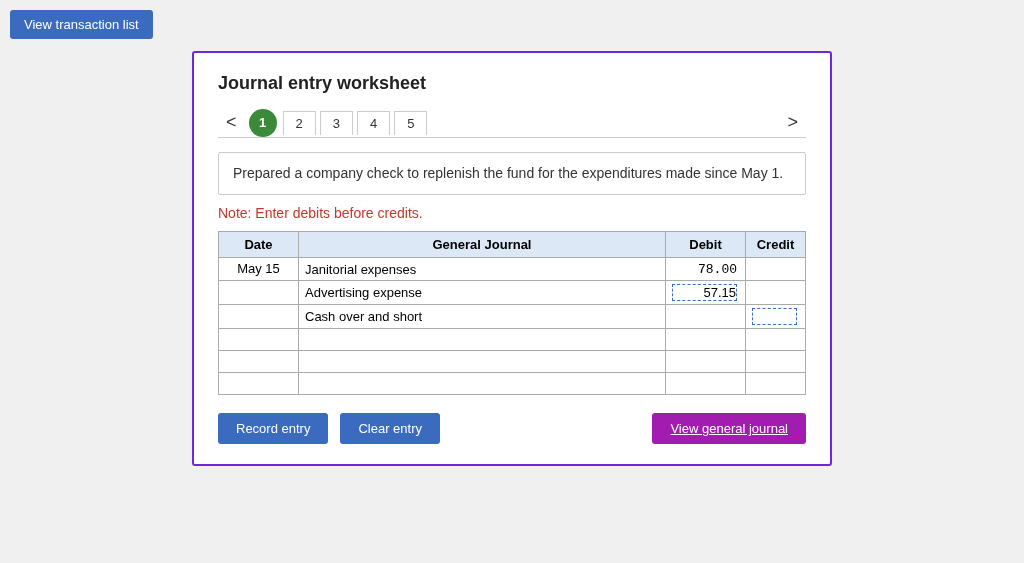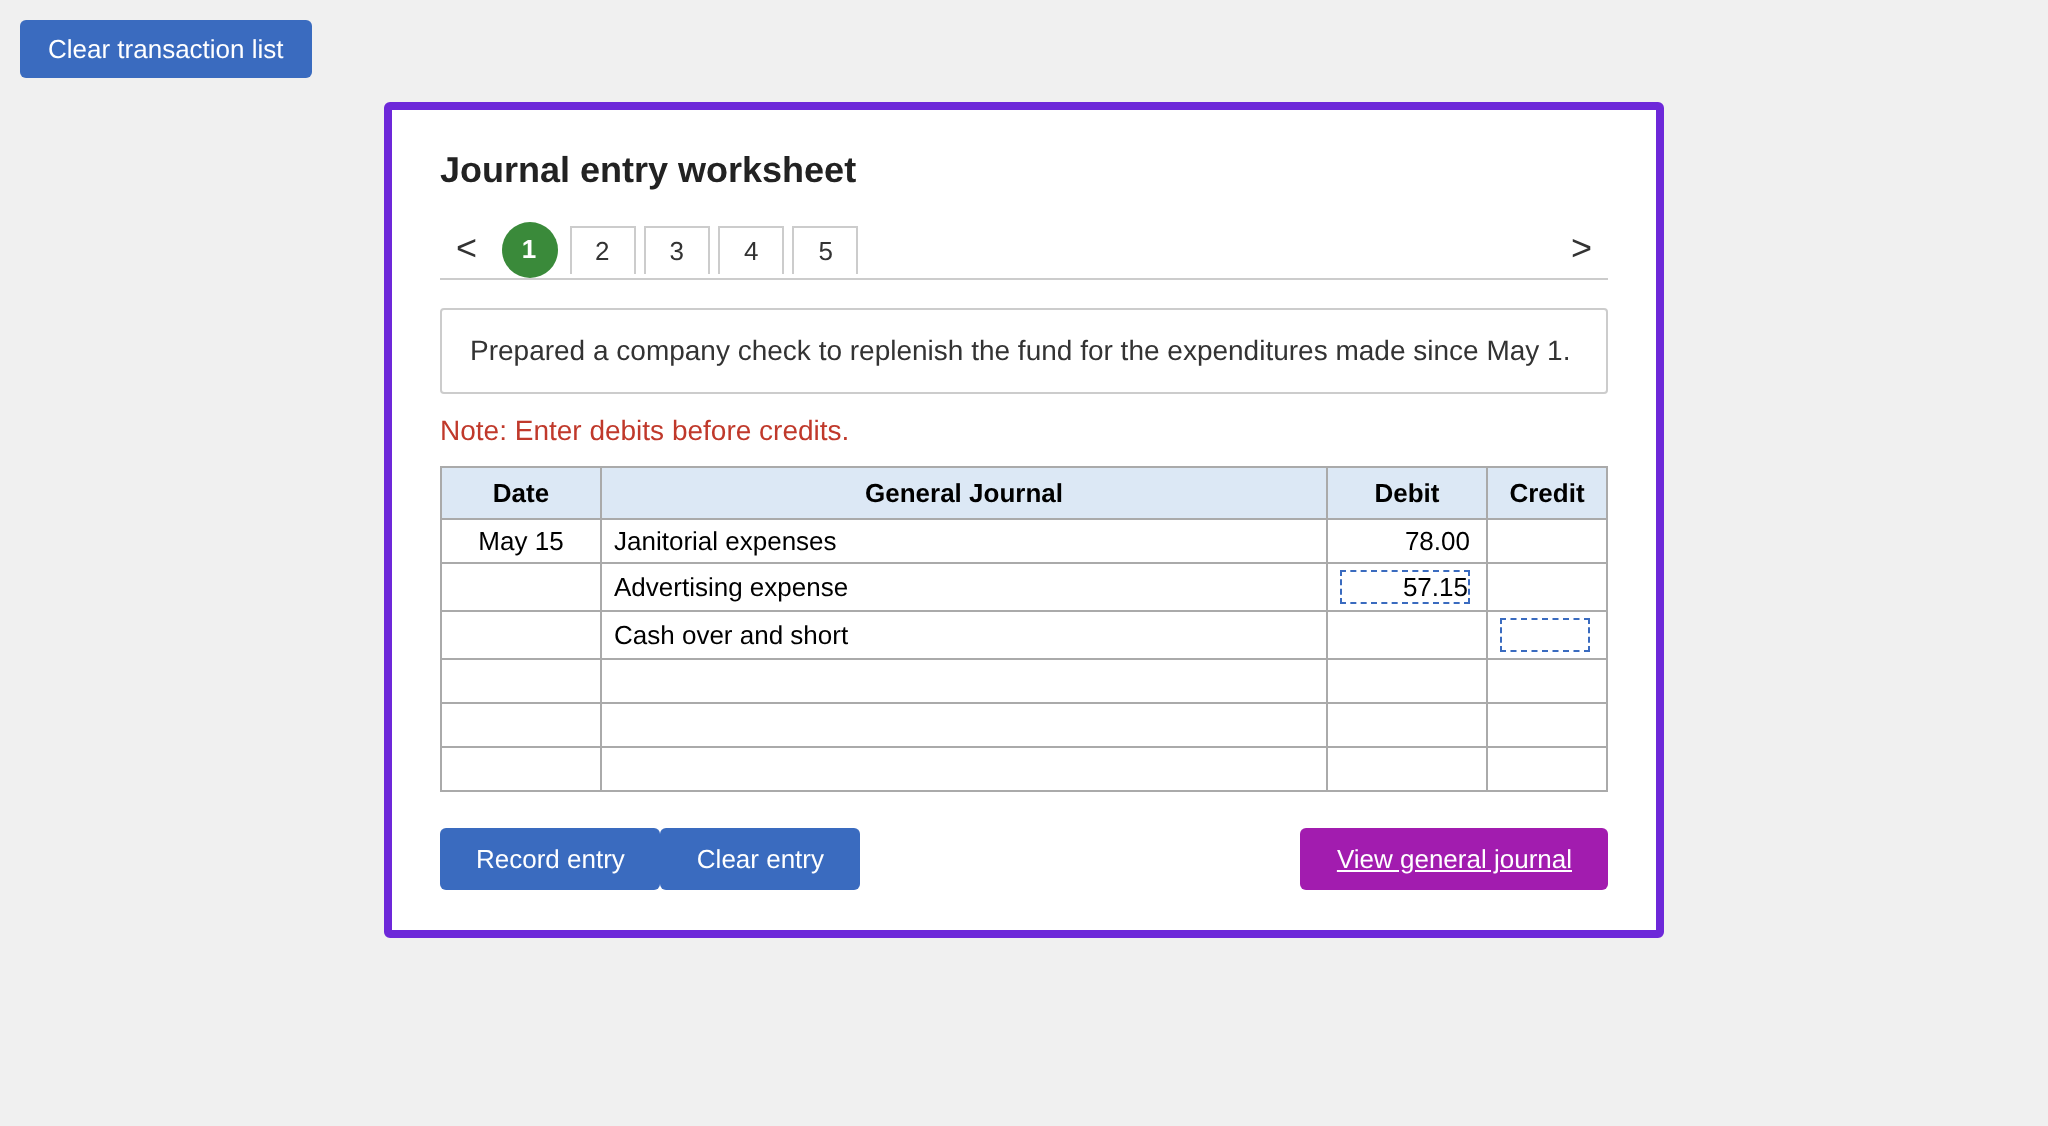--- a/index.html
+++ b/index.html
@@ -16,21 +16,21 @@
       background: #3a6bbf;
       color: white;
       border: none;
       padding: 7px 14px;
       font-size: 13px;
       cursor: pointer;
       border-radius: 3px;
     }
     .worksheet-container {
       background: white;
-      border: 4px solid #6d28d9;
+      border: 2px solid #6d28d9;
       border-radius: 3px;
       padding: 20px 24px 20px 24px;
       max-width: 640px;
       margin: 0 auto;
     }
     .worksheet-title {
       font-size: 18px;
       font-weight: bold;
       margin-bottom: 14px;
       color: #222;
@@ -122,21 +122,21 @@
     }
     .journal-table input[type="text"] {
       border: none;
       outline: none;
       width: 100%;
       font-size: 13px;
       background: transparent;
     }
     .btn-row {
       display: flex;
-      gap: 0;
+      gap: 12px;
       align-items: flex-end;
     }
     .record-btn, .clear-btn, .view-journal-btn {
       border: none;
       padding: 8px 18px;
       font-size: 13px;
       cursor: pointer;
       border-radius: 3px;
       color: white;
     }
@@ -148,21 +148,21 @@
       align-items: center;
       margin-bottom: 14px;
       border-bottom: 1px solid #ccc;
       padding-bottom: 0;
     }
   </style>
 </head>
 <body>
 
 <div class="top-bar">
-  <button class="view-transaction-btn">Clear transaction list</button>
+  <button class="view-transaction-btn">View transaction list</button>
 </div>
 
 <div class="worksheet-container">
   <div class="worksheet-title">Journal entry worksheet</div>
 
   <div class="pagination-tabs">
     <button class="page-arrow">&lt;</button>
     <div class="page-bubble">1</div>
     <div class="page-tab">2</div>
     <div class="page-tab">3</div>
@@ -181,21 +181,21 @@
         <th class="date-col">Date</th>
         <th class="journal-col">General Journal</th>
         <th class="debit-col">Debit</th>
         <th class="credit-col">Credit</th>
       </tr>
     </thead>
     <tbody id="journal-tbody">
     <tr>
           <td class="date-cell">May 15</td>
           <td><input type="text" value="Janitorial expenses" style=""></td>
-          <td class="debit-cell"><input type="text" value="78.00" style="text-align: right;"></td>
+          <td class="debit-cell"><input type="text" value="78.00" style="text-align: right; font-family: Liberation Mono, monospace;"></td>
           <td class="credit-cell"><input type="text" style="text-align: right;"></td>
         </tr>
         <tr>
           <td class="date-cell"></td>
           <td><input type="text" value="Advertising expense" style=""></td>
           <td class="debit-cell"><input type="text" value="57.15" style="text-align: right; border: 1px dashed rgb(58, 107, 191);"></td>
           <td class="credit-cell"><input type="text" style="text-align: right;"></td>
         </tr>
         <tr>
           <td class="date-cell"></td>

